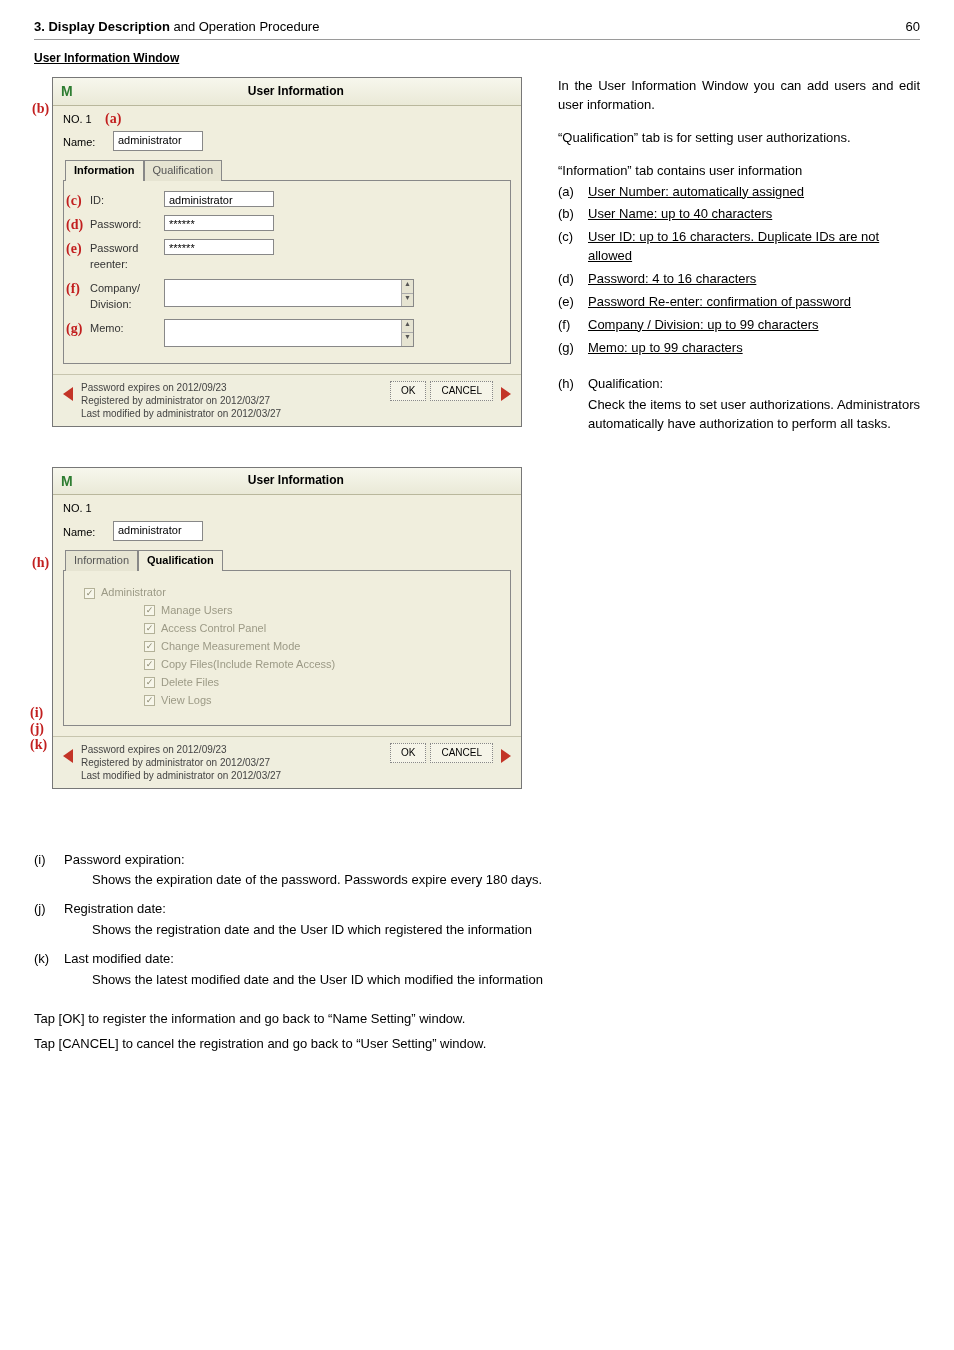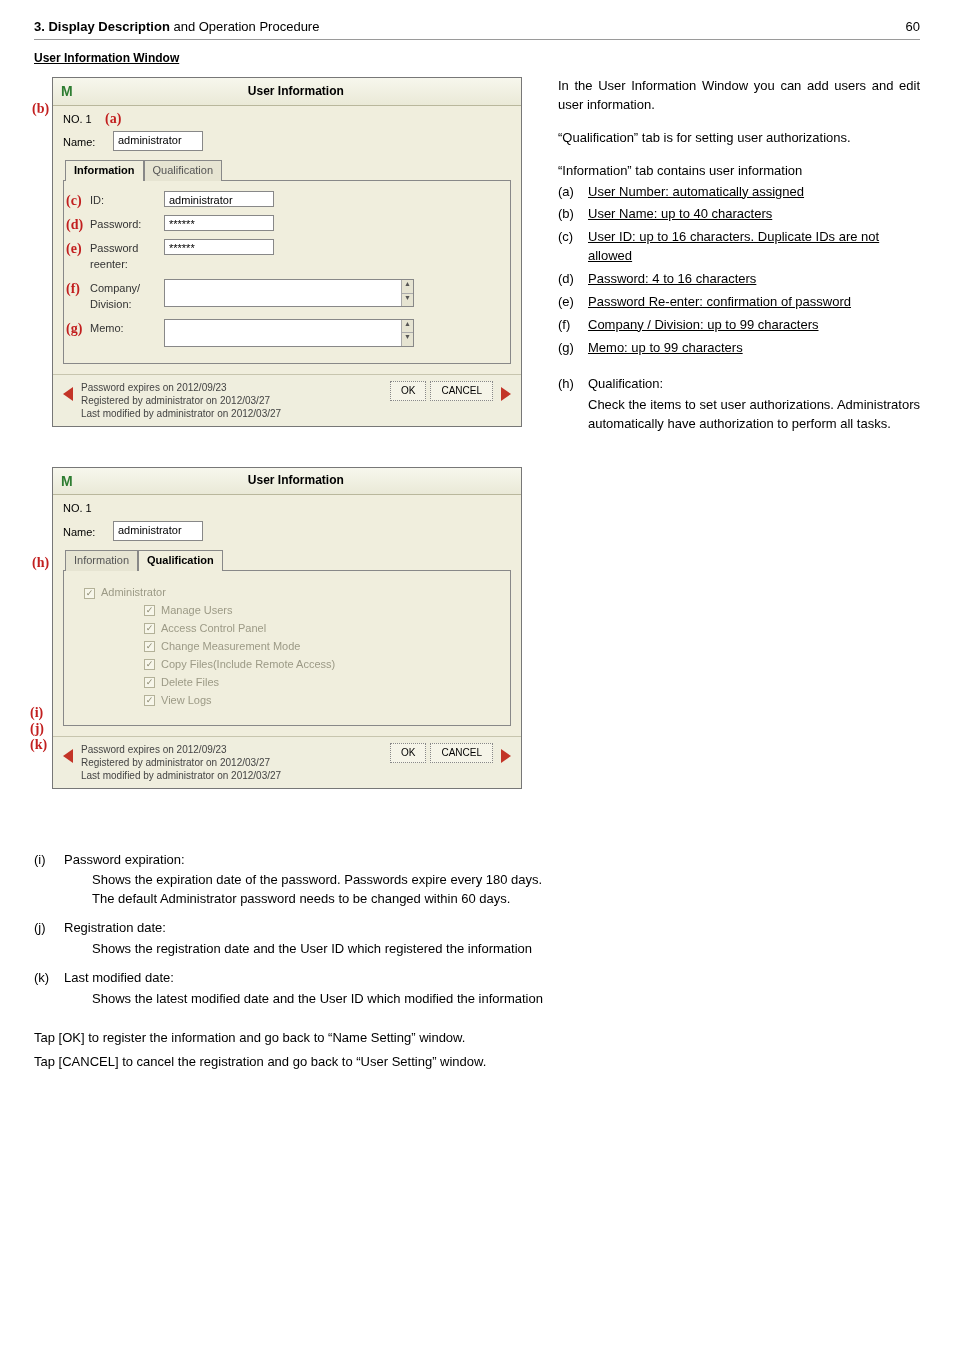--- a/index.html
+++ b/index.html
@@ -402,21 +402,20 @@
 
 <div class="lower-text">
   <div style="height:10px;"></div>
 
   <div class="item-row">
       <span class="bullet">(i)</span>
       <span>Password expiration:</span>
     </div>
   <div class="sub-indent">
     <div>Shows the expiration date of the password. Passwords expire every 180 days.</div>
-    <div>The default Administrator password needs to be changed within 60 days.</div>
   </div>
 
   <div class="item-row">
       <span class="bullet">(j)</span>
       <span>Registration date:</span>
     </div>
   <div class="sub-indent">
     <div>Shows the registration date and the User ID which registered the information</div>
   </div>
 

